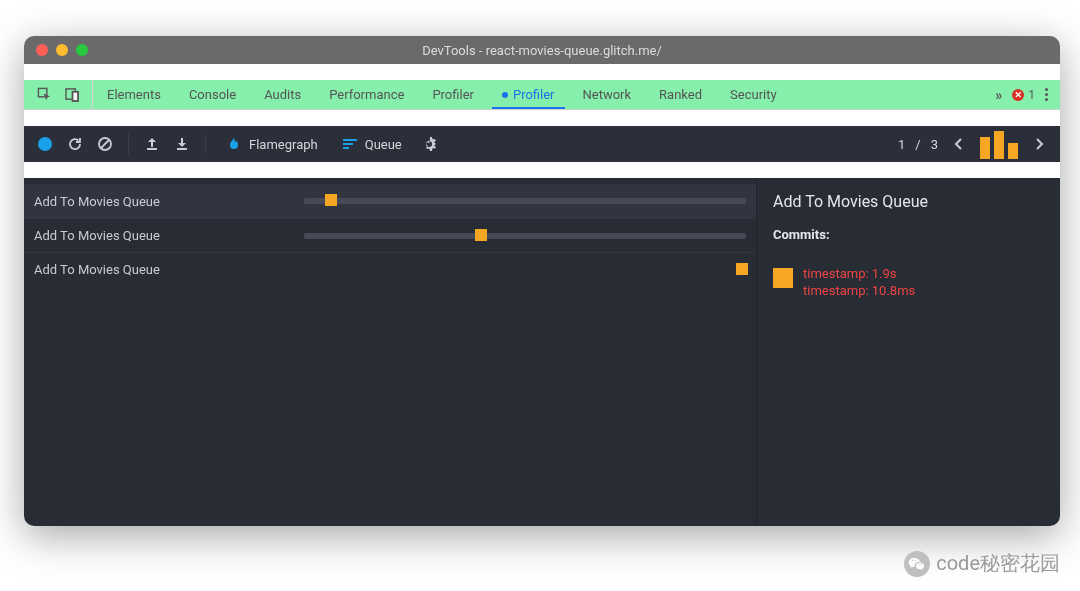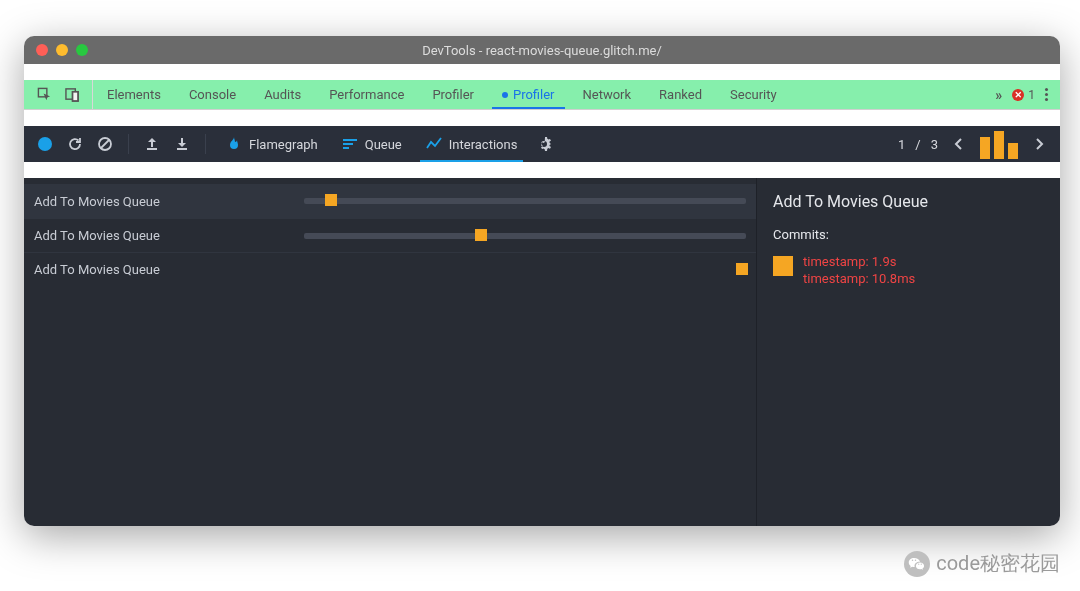--- a/index.html
+++ b/index.html
@@ -168,21 +168,21 @@
     position:absolute; top:-4px; width:12px; height:12px; background:#f5a623;
   }
   .no-track .ir-track{ background:transparent; }
   .right-pane {
     width:304px;
     border-left:1px solid #1e2128;
     padding:14px 16px;
     font-size:13px;
   }
   .rp-title { font-size:16px; color:#e5e7eb; margin-bottom:16px;}
-  .rp-section { font-weight:normal; color:#e5e7eb; margin-bottom:12px;}
+  .rp-section { font-weight:bold; color:#e5e7eb; margin-bottom:24px;}
   .rp-commit { display:flex; gap:10px; align-items:flex-start;}
   .rp-swatch { width:20px;height:20px;background:#f5a623; margin-top:2px;}
   .rp-lines { display:flex; flex-direction:column; gap:2px; color:#ef4444;}
   
   .watermark {
     position:absolute;
     right:20px;
     bottom:14px;
     display:flex;
     align-items:center;
@@ -310,26 +310,20 @@
         <span>Flamegraph</span>
       </div>
       <div class="tb-tab">
         <svg class="tb-svg" viewBox="0 0 16 16" fill="#1aa0e8">
             <rect x="1" y="3" width="14" height="2"></rect>
             <rect x="1" y="7" width="10" height="2"></rect>
             <rect x="1" y="11" width="6" height="2"></rect>
           </svg>
         <span>Queue</span>
       </div>
-      <div class="tb-tab active">
-        <svg class="tb-svg" viewBox="0 0 16 16" fill="none" stroke="#1aa0e8" stroke-width="1.8">
-            <path d="M1 12 L5 6 L9 10 L15 2"></path>
-          </svg>
-        <span>Interactions</span>
-      </div>
     </div>
 
     <div class="tb-btn">
       <svg class="tb-svg" viewBox="0 0 16 16" fill="#c8ccd4">
         <path d="M8 5a3 3 0 1 0 0 6 3 3 0 0 0 0-6zm7 3l-1.5.9c.03.2.05.4.05.6s-.02.4-.05.6L15 11l-1 1.7-1.7-.6c-.3.3-.7.5-1 .7L11 15H9l-.3-1.8c-.4-.2-.7-.4-1-.7L6 13l-1-1.7 1.5-.9c-.03-.2-.05-.4-.05-.6s.02-.4.05-.6L5 8l1-1.7 1.7.6c.3-.3.7-.5 1-.7L9 1h2l.3 1.8c.4.2.7.4 1 .7L14 3l1 1.7-1.5.9c.03.2.05.4.05.6s-.02.4-.05.6L15 8z"></path>
       </svg>
     </div>
 
     <div class="commit-nav">
       <span>1</span>

